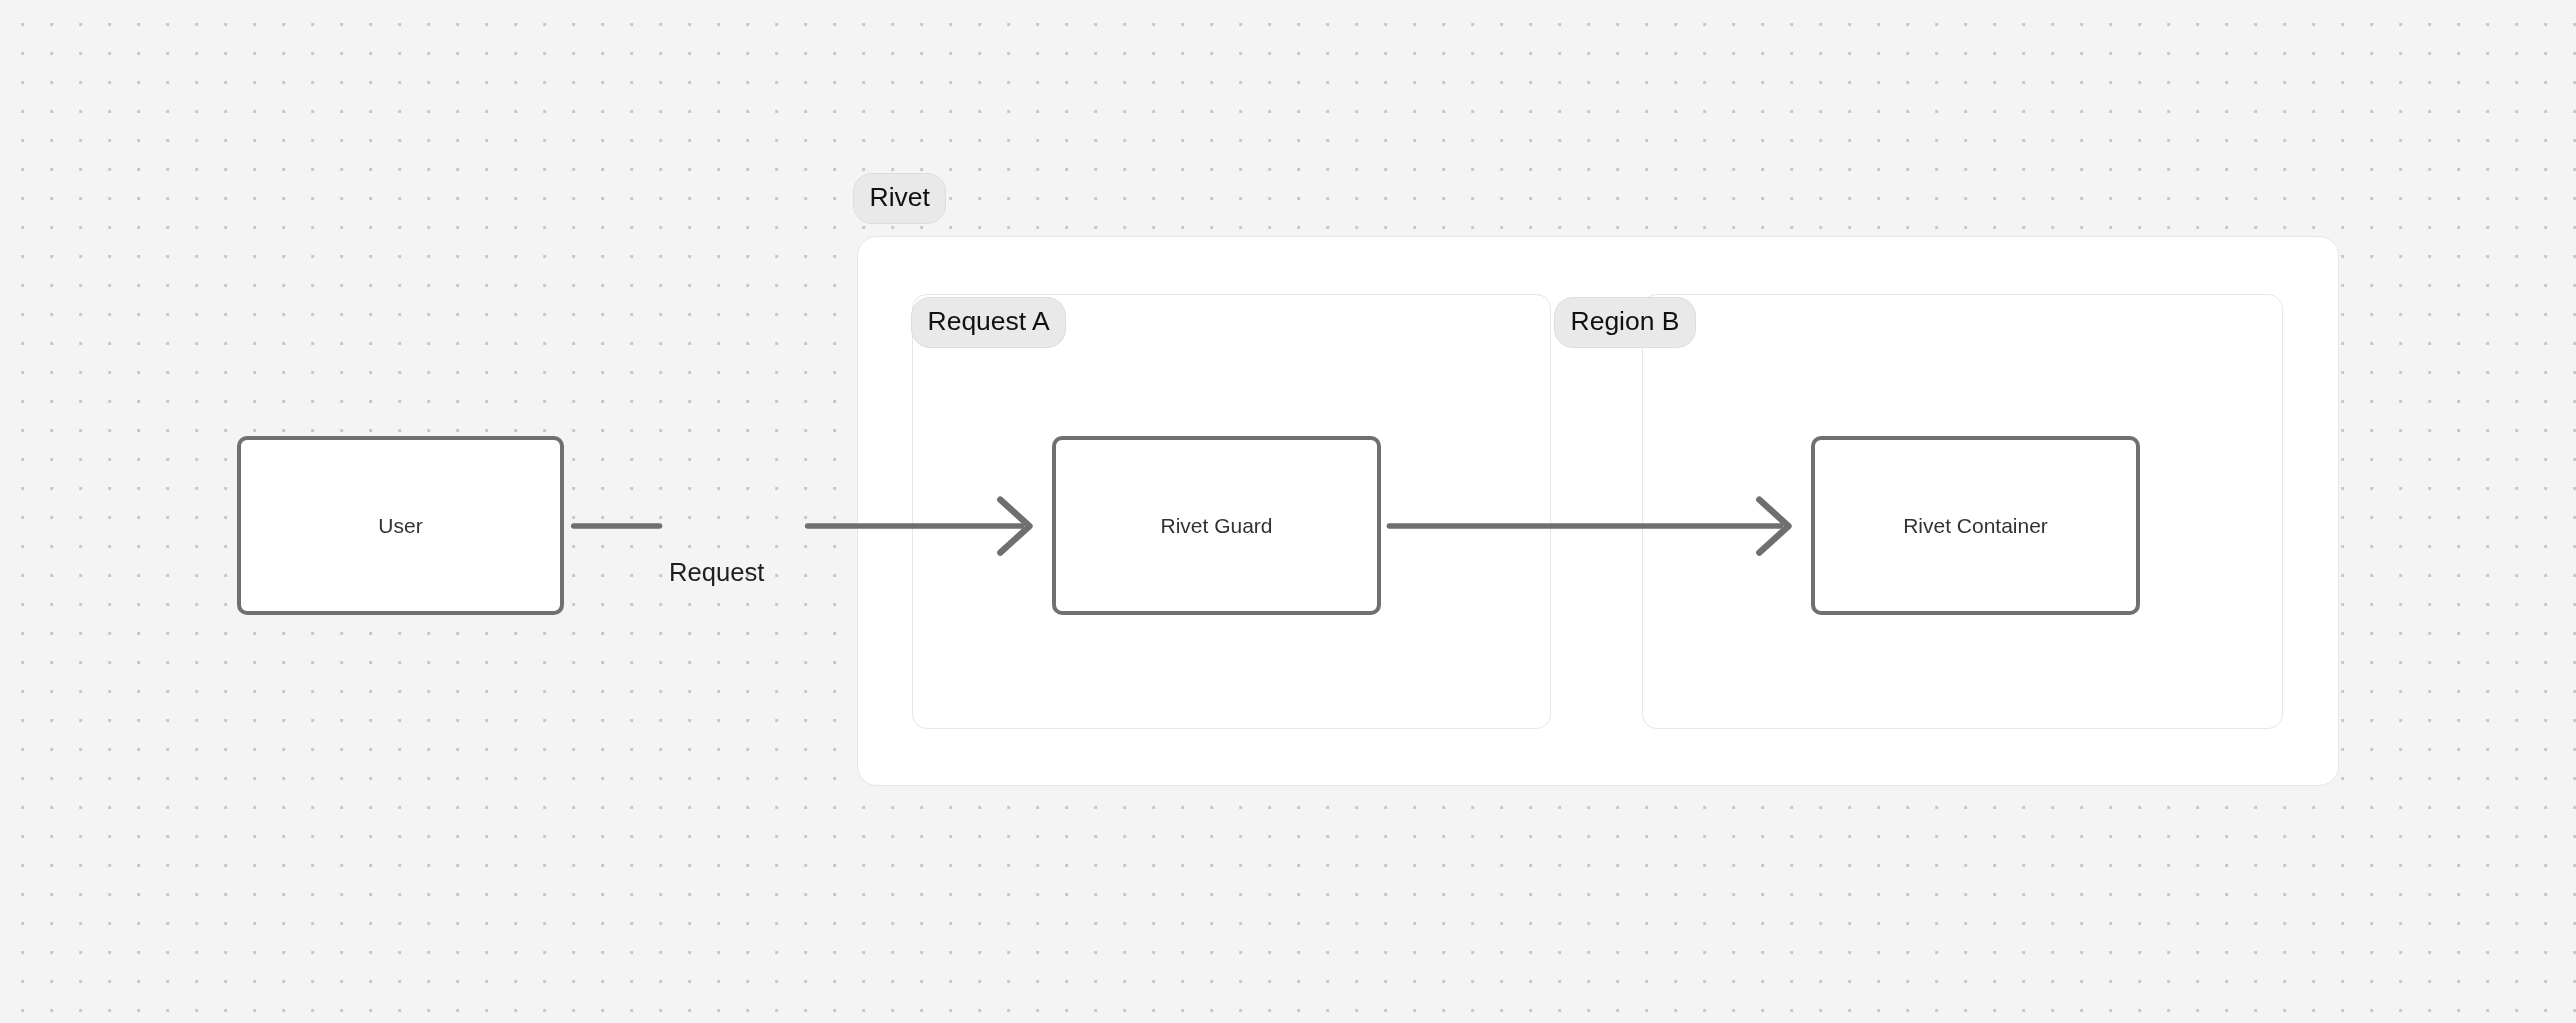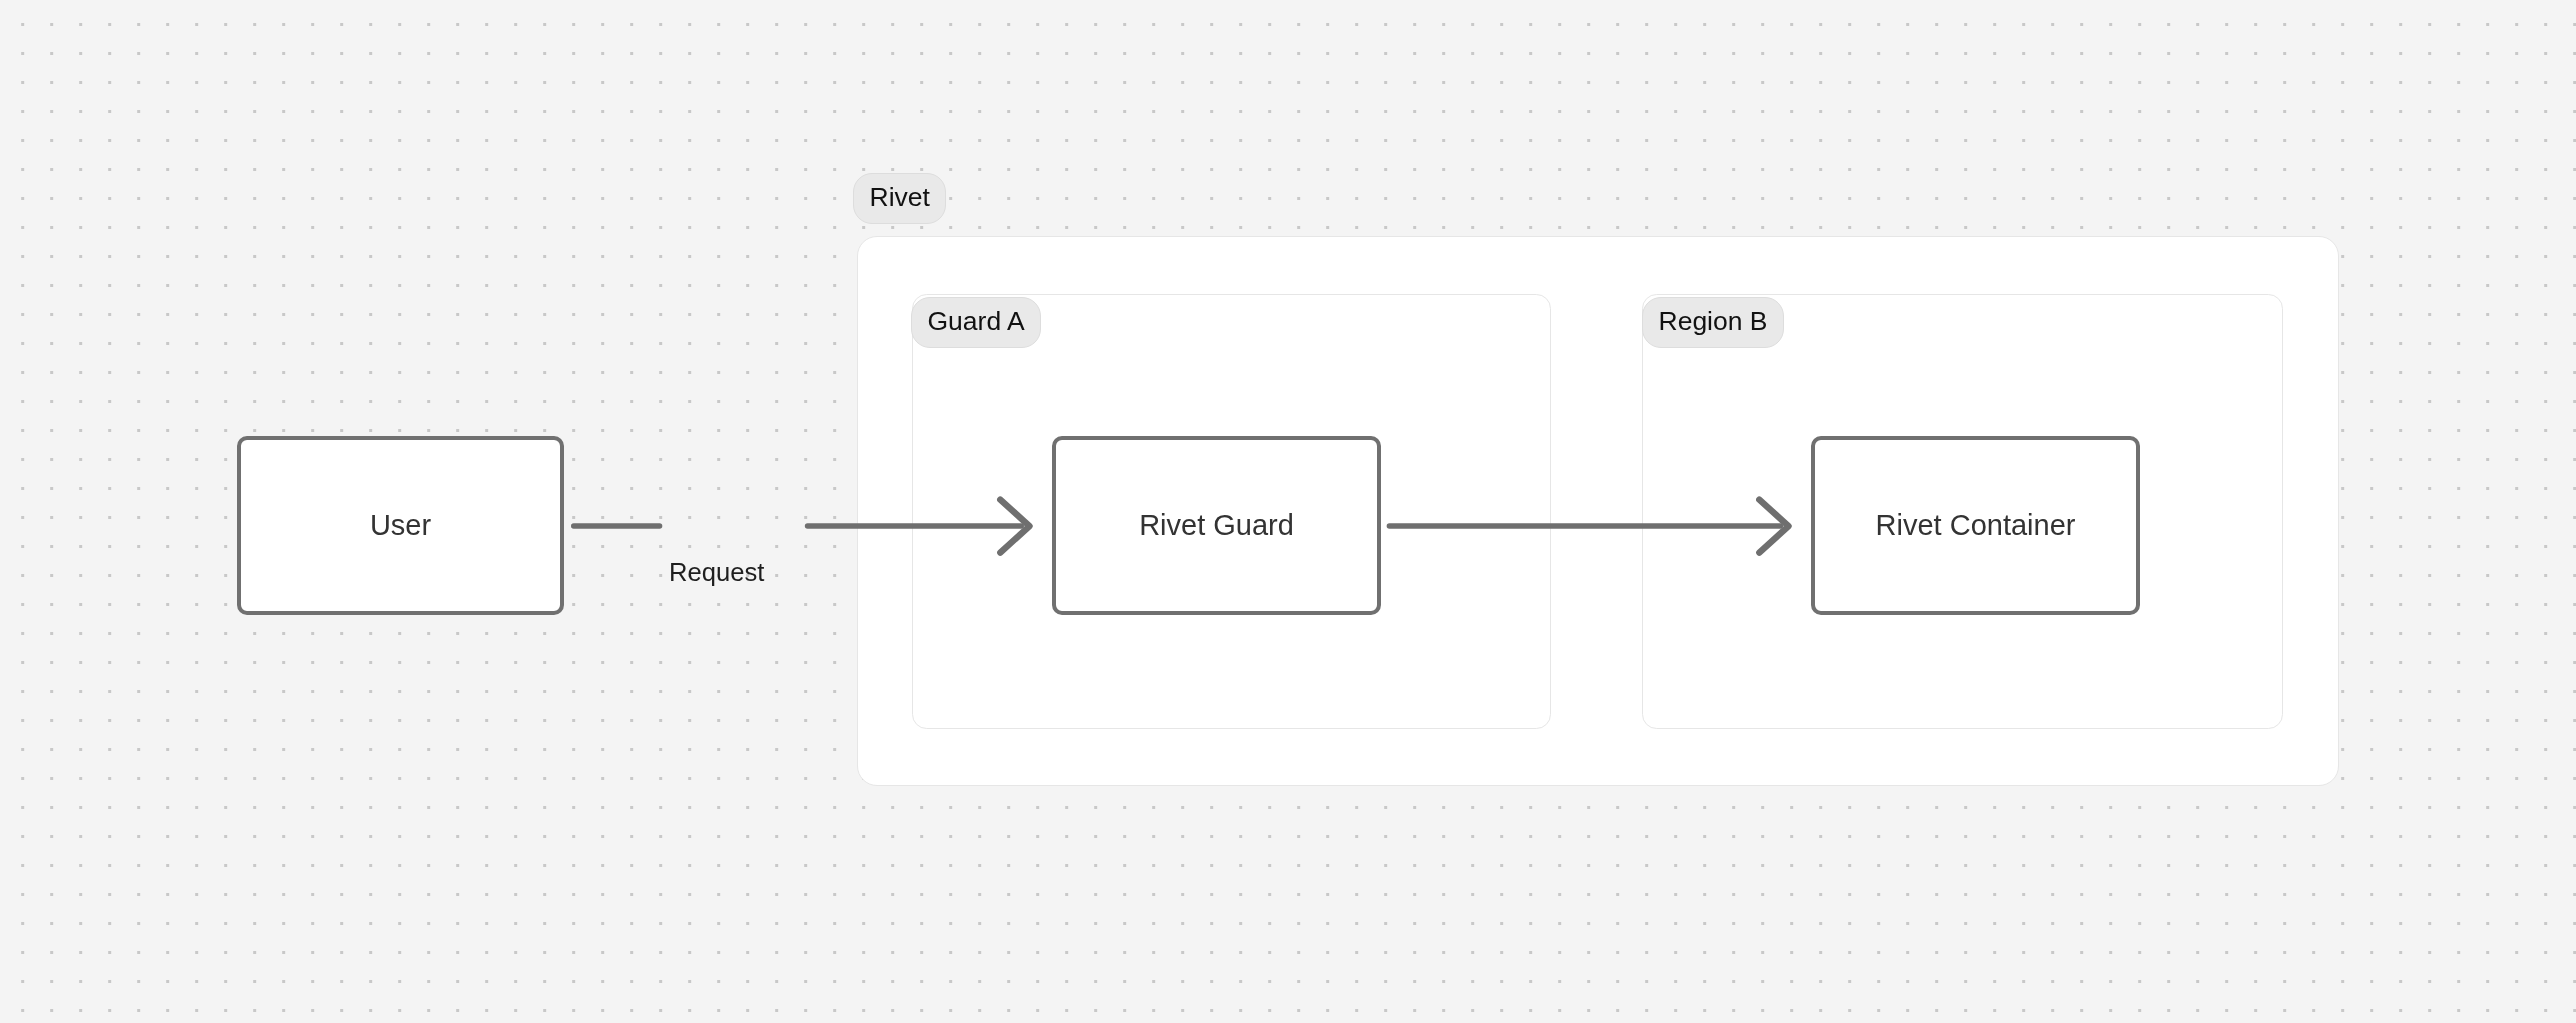--- a/index.html
+++ b/index.html
@@ -65,34 +65,34 @@
     border-radius: 19px;
     color: #111111;
     font-size: 26.5px;
     line-height: 1;
     padding: 10px 15.5px 12px 15.5px;
     white-space: nowrap;
     box-sizing: border-box;
   }
   #rivet-badge    { left: 853px;  top: 173px; }
   #region-a-badge { left: 911px;  top: 297px; }
-  #region-b-badge { left: 1642px; top: 297px; }
+  #region-b-badge { left: 1554px; top: 297px; }
 
   
   .node {
     position: absolute;
     display: flex;
     align-items: center;
     justify-content: center;
     background: #ffffff;
     border: 4.6px solid #707070;
     border-radius: 10px;
     box-sizing: border-box;
     color: #333333;
-    font-size: 29px;
+    font-size: 21px;
     line-height: 1;
     text-align: center;
   }
   #node-user {
     left: 237px;
     top: 436px;
     width: 327px;
     height: 179px;
   }
   #node-rivet-guard {
@@ -152,21 +152,21 @@
 <div id="canvas">
 
   <div class="group-box" id="rivet-group"></div>
 
   <div class="group-box" id="region-a-group"></div>
 
   <div class="group-box" id="region-b-group"></div>
 
   <div class="group-badge" id="rivet-badge">Rivet</div>
 
-  <div class="group-badge" id="region-a-badge">Guard A</div>
+  <div class="group-badge" id="region-a-badge">Request A</div>
 
   <div class="group-badge" id="region-b-badge">Region B</div>
 
   <svg id="edge-layer" viewBox="0 0 2820 1120" xmlns="http://www.w3.org/2000/svg">
 
     <g>
       <line class="edge-line" x1="628" y1="576" x2="722" y2="576"></line>
       <line class="edge-line" x1="884" y1="576" x2="1118" y2="576"></line>
       <polyline class="edge-head" points="1095,547 1127,576 1095,605"></polyline>
     </g>

